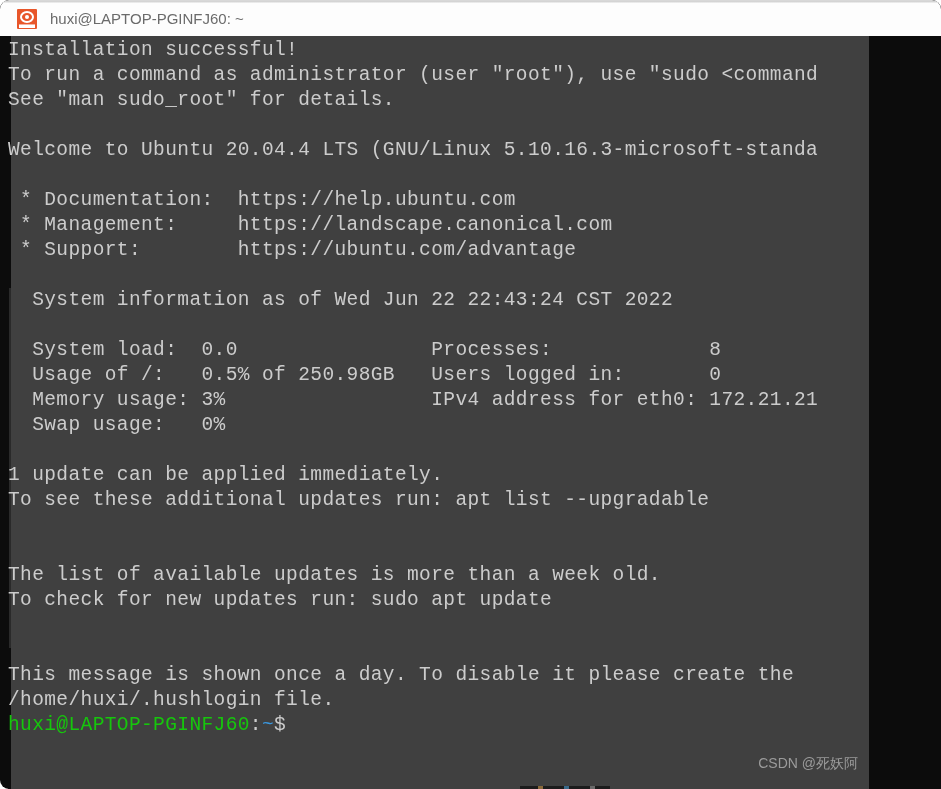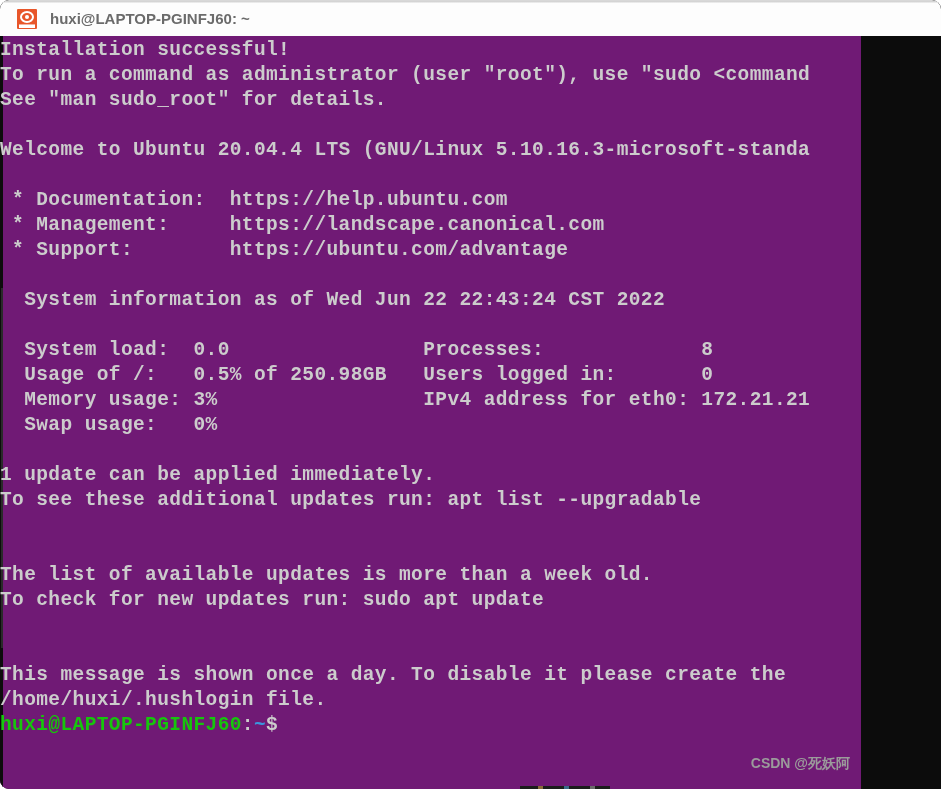--- a/index.html
+++ b/index.html
@@ -19,21 +19,20 @@
     position: absolute;
     left: 0;
     top: 0;
     width: 941px;
     height: 789px;
     background: #0c0c0c;
     border-top-left-radius: 9px;
     border-top-right-radius: 9px;
     border-bottom-left-radius: 9px;
     overflow: hidden;
-    font-weight: bold;
   }
 
   
   #title-bar {
     position: absolute;
     left: 0;
     top: 0;
     width: 941px;
     height: 36px;
     background: #fdfdfd;
@@ -94,25 +93,25 @@
     font-family: "Liberation Sans", sans-serif;
     font-size: 15px;
     color: #6b6b6b;
     white-space: nowrap;
     line-height: 1;
   }
 
   
   #terminal-body {
     position: absolute;
-    left: 0;
+    left: 8px;
     top: 36px;
     width: 861px;
     height: 753px;
-    background: #701a75;
+    background: #404040;
     overflow: hidden;
   }
   #terminal-screen {
     position: absolute;
     left: 0;
     top: 2px;
     width: 960px;
     font-family: "Liberation Mono", "DejaVu Sans Mono", monospace;
     font-size: 19.5px;
     line-height: 25px;

